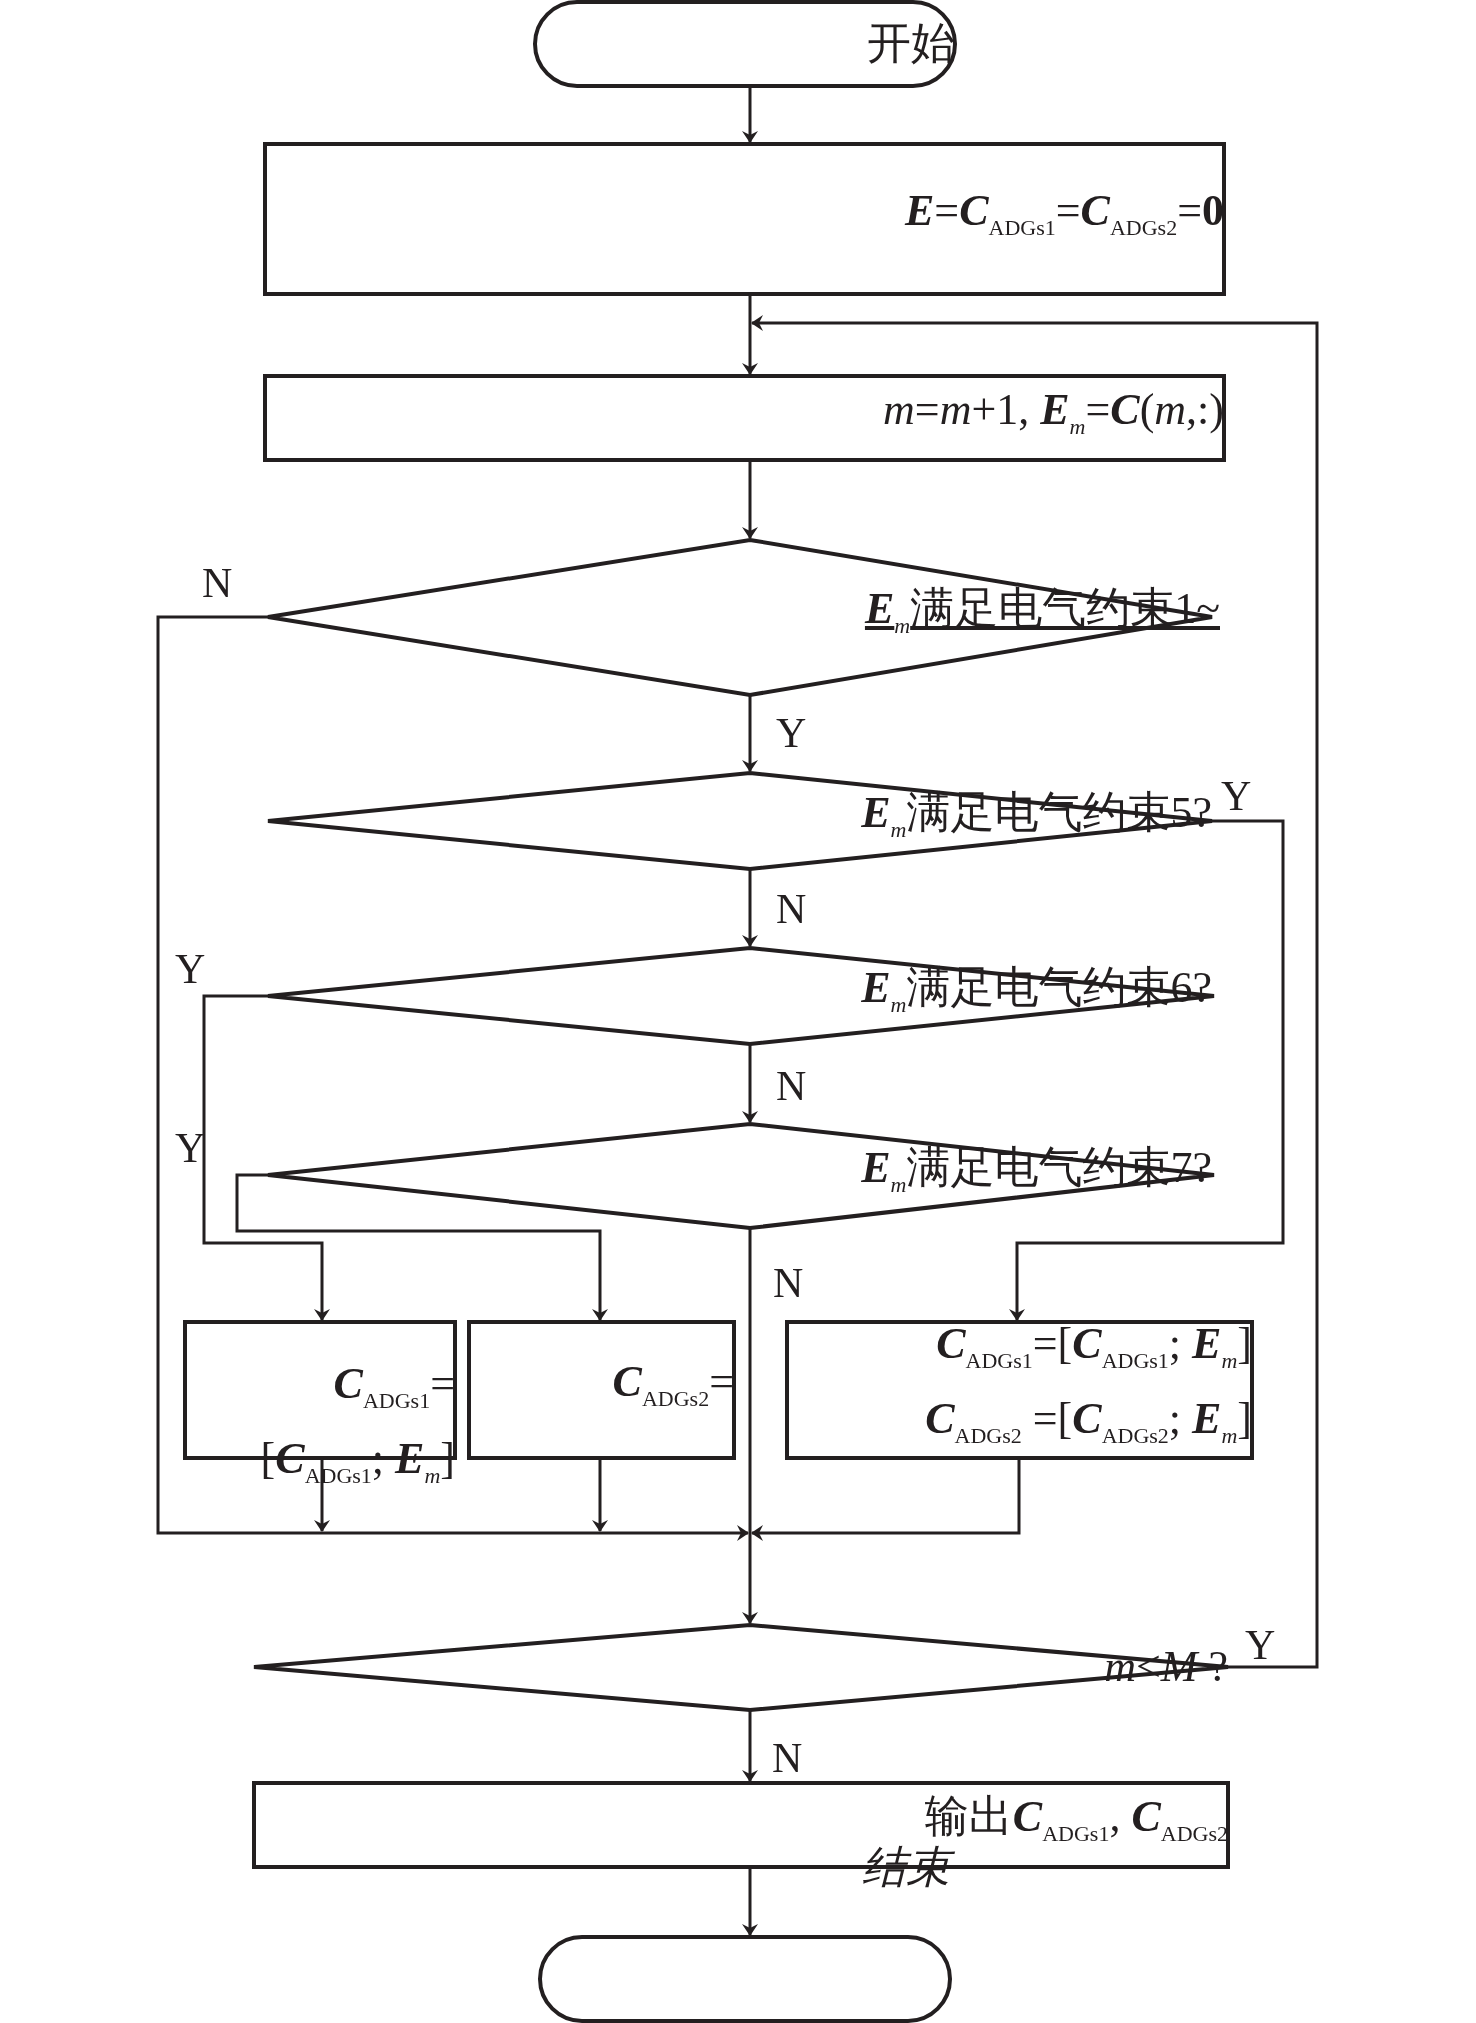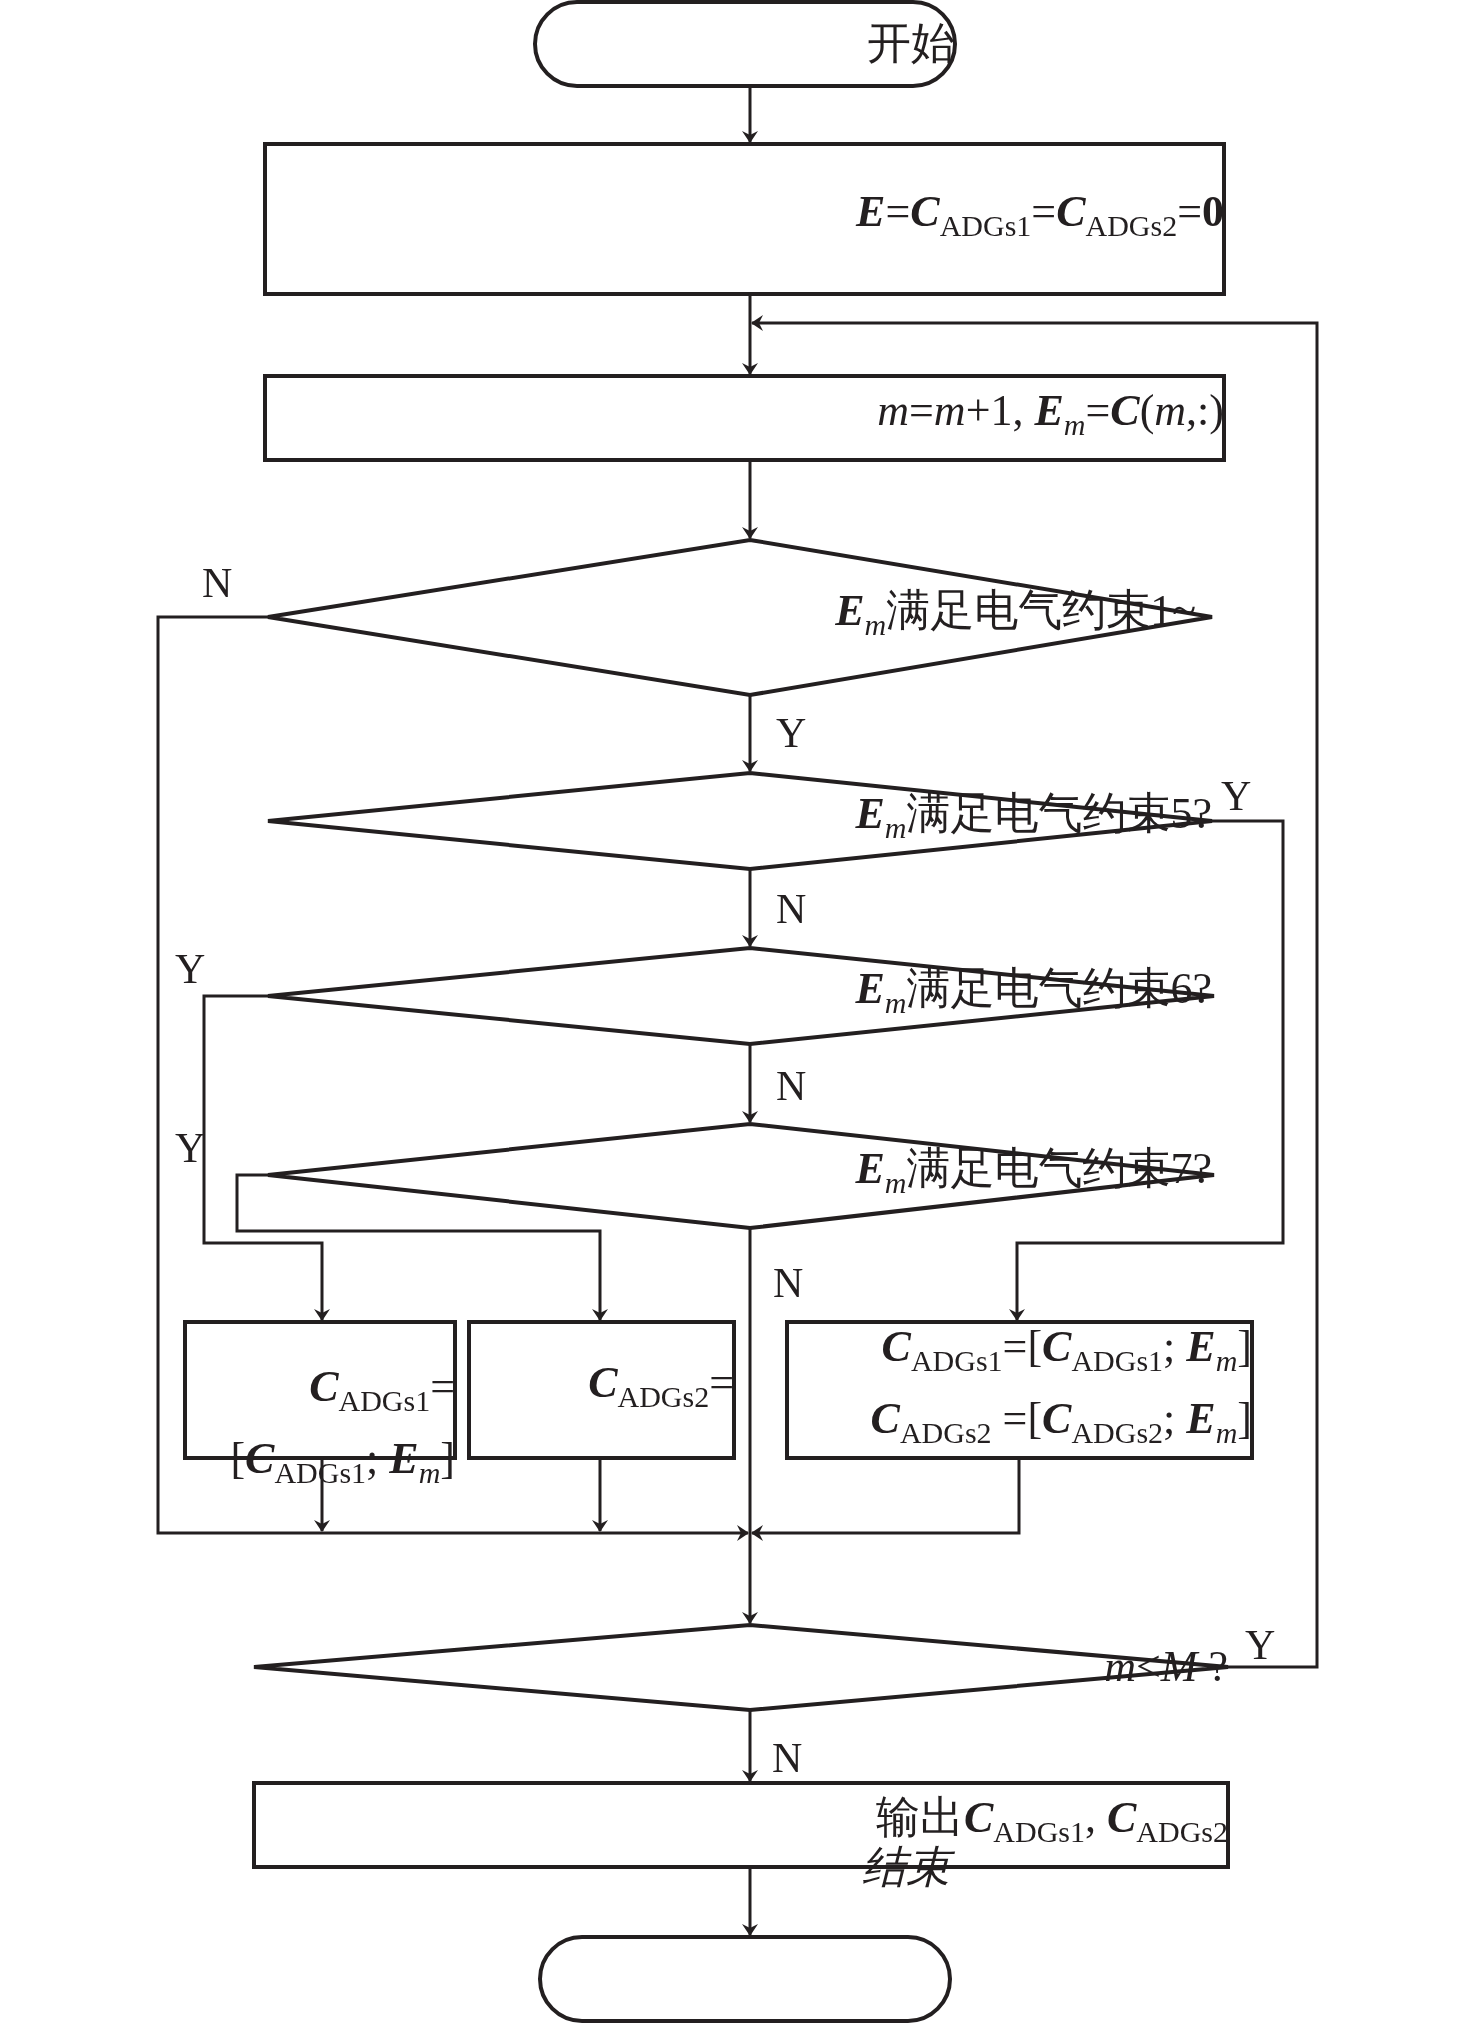--- a/index.html
+++ b/index.html
@@ -2,21 +2,21 @@
 <html><head>
 <meta charset="utf-8">
 <style>
   html,body{margin:0;padding:0;background:#fff;}
   body{width:1476px;height:2023px;position:relative;overflow:hidden;font-family:"Liberation Serif","DejaVu Serif",serif;color:#231f20;}
   svg#flow{position:absolute;left:0;top:0;}
   .node{position:absolute;display:flex;flex-direction:column;align-items:flex-end;justify-content:center;text-align:center;font-size:44px;line-height:58px;white-space:nowrap;}
   .lbl{position:absolute;font-size:42px;line-height:42px;}
   .b{font-weight:bold;font-style:italic;}
   .i{font-style:italic;}
-  sub{font-size:30px;vertical-align:-10px;font-style:normal;font-weight:normal;}
+  sub{font-size:22px;vertical-align:-10px;font-style:normal;font-weight:normal;}
   sub.i{font-style:italic;}
   .line{display:block;}
 </style>
 </head>
 <body>
 
 <svg id="flow" width="1476" height="2023" viewBox="0 0 1476 2023">
   <defs>
     <marker id="arr" markerWidth="12" markerHeight="16" refX="11" refY="8" orient="auto" markerUnits="userSpaceOnUse" viewBox="0 0 12 16">
       <path d="M0,0 L12,8 L0,16 L4,8 Z" fill="#231f20"></path>
@@ -71,21 +71,21 @@
 </div>
 
 <div class="node" style="left:265px;top:144px;width:959px;height:150px;">
   <span class="line"><span class="b">E</span><span>=</span><span class="b">C</span><sub>ADGs1</sub><span>=</span><span class="b">C</span><sub>ADGs2</sub><span>=</span><span style="font-weight:bold">0</span></span>
 </div>
 
 <div class="node" style="left:265px;top:376px;width:959px;height:84px;">
   <span class="line"><span class="i">m</span><span>=</span><span class="i">m</span><span>+1, </span><span class="b">E</span><sub class="i">m</sub><span>=</span><span class="b">C</span><span>(</span><span class="i">m</span><span>,:)</span></span>
 </div>
 
-<div class="node" style="left:252px;top:560px;width:944px;height:115px;">
+<div class="node" style="left:276px;top:560px;width:944px;height:115px;text-decoration:underline;">
   <span class="line"><span class="b">E</span><sub class="i">m</sub><span>满足电气约束1~</span></span>
 </div>
 
 <div class="node" style="left:268px;top:791px;width:944px;height:60px;">
   <span class="line"><span class="b">E</span><sub class="i">m</sub><span>满足电气约束5?</span></span>
 </div>
 
 <div class="node" style="left:268px;top:966px;width:944px;height:60px;">
   <span class="line"><span class="b">E</span><sub class="i">m</sub><span>满足电气约束6?</span></span>
 </div>

